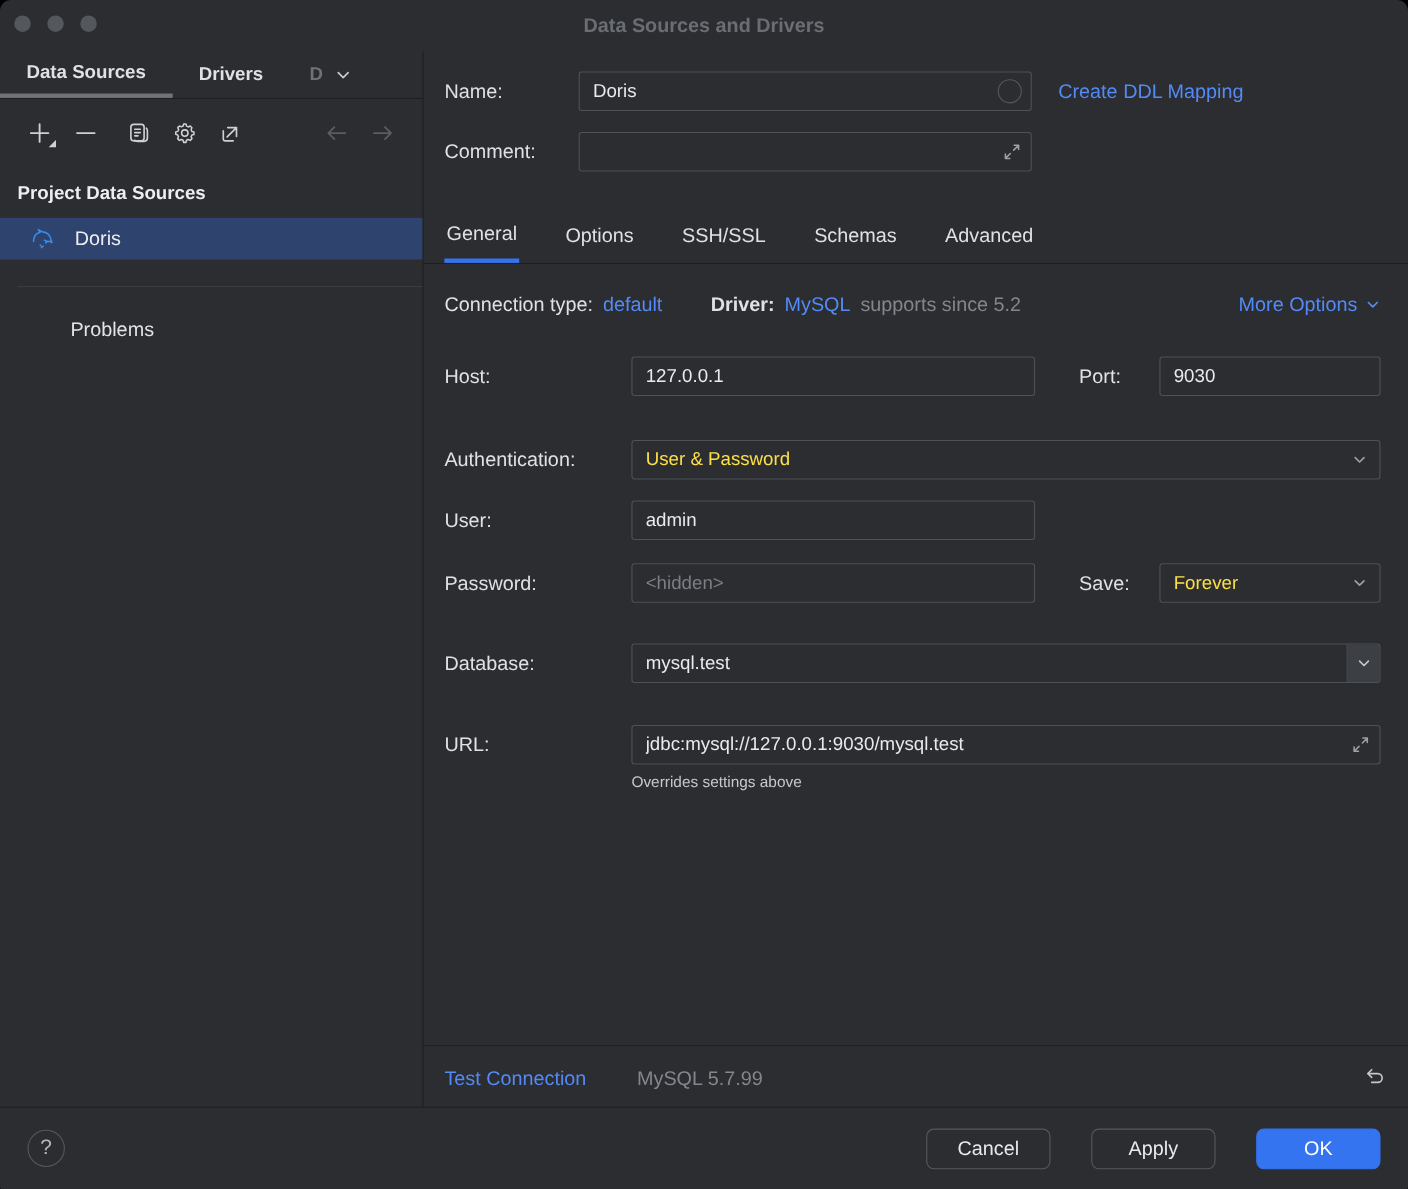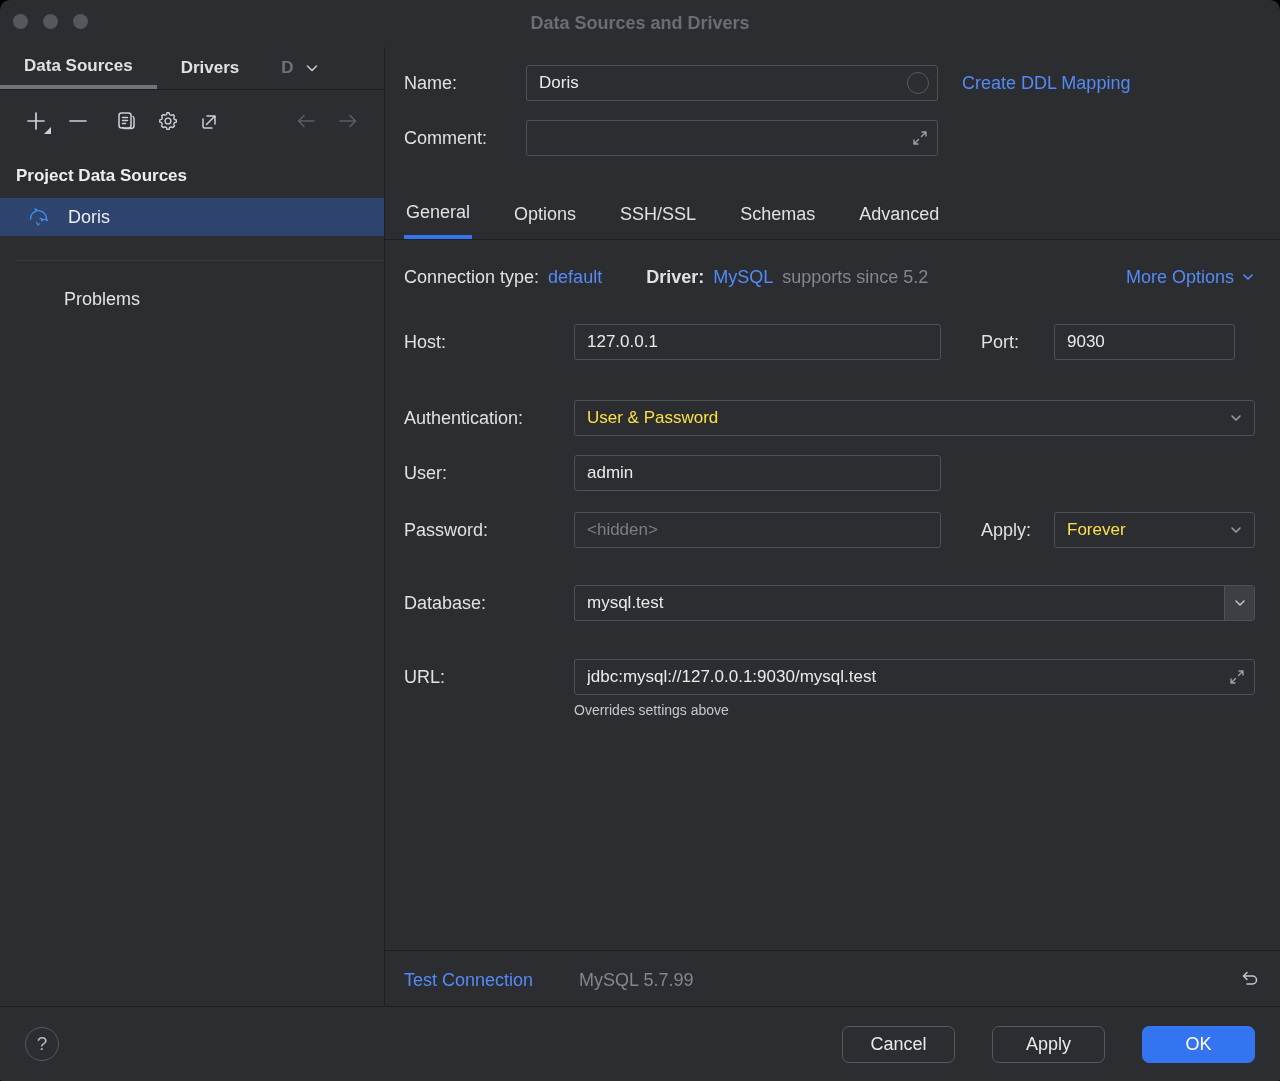--- a/index.html
+++ b/index.html
@@ -306,21 +306,21 @@
         </span>
       </span>
     </div>
 
     <div class="row" style="top:277px; left:19px; right:25px; height:36px;">
       <span class="lbl" style="width:170px;">Host:</span>
       <div class="field" style="width:367px;">
         <input value="127.0.0.1" style="">
       </div>
       <span class="lbl" style="margin-left:40px;width:73px;">Port:</span>
-      <div class="field" style="width:181px;justify-content:center;">
+      <div class="field" style="width:201px;justify-content:center;">
         <input value="9030" style="">
       </div>
     </div>
 
     <div class="row" style="top:353px; left:19px; right:25px; height:36px;">
       <span class="lbl" style="width:170px;">Authentication:</span>
       <div class="select-box" style="flex:1;">
         <span>User &amp; Password</span>
         <span class="chev">
           <svg width="16" height="16" viewBox="0 0 16 16" fill="none" stroke="currentColor" stroke-width="1.5">
@@ -335,21 +335,21 @@
       <div class="field" style="width:367px;">
         <input value="admin" style="">
       </div>
     </div>
 
     <div class="row" style="top:465px; left:19px; right:25px; height:36px;">
       <span class="lbl" style="width:170px;">Password:</span>
       <div class="field" style="width:367px;">
         <input placeholder="&lt;hidden&gt;" style="">
       </div>
-      <span class="lbl" style="margin-left:40px;width:73px;">Apply:</span>
+      <span class="lbl" style="margin-left:40px;width:73px;">Save:</span>
       <div class="select-box" style="width:201px;">
         <span>Forever</span>
         <span class="chev">
           <svg width="16" height="16" viewBox="0 0 16 16" fill="none" stroke="currentColor" stroke-width="1.5">
               <path d="M4 6l4 4 4-4"></path>
             </svg>
         </span>
       </div>
     </div>
 

